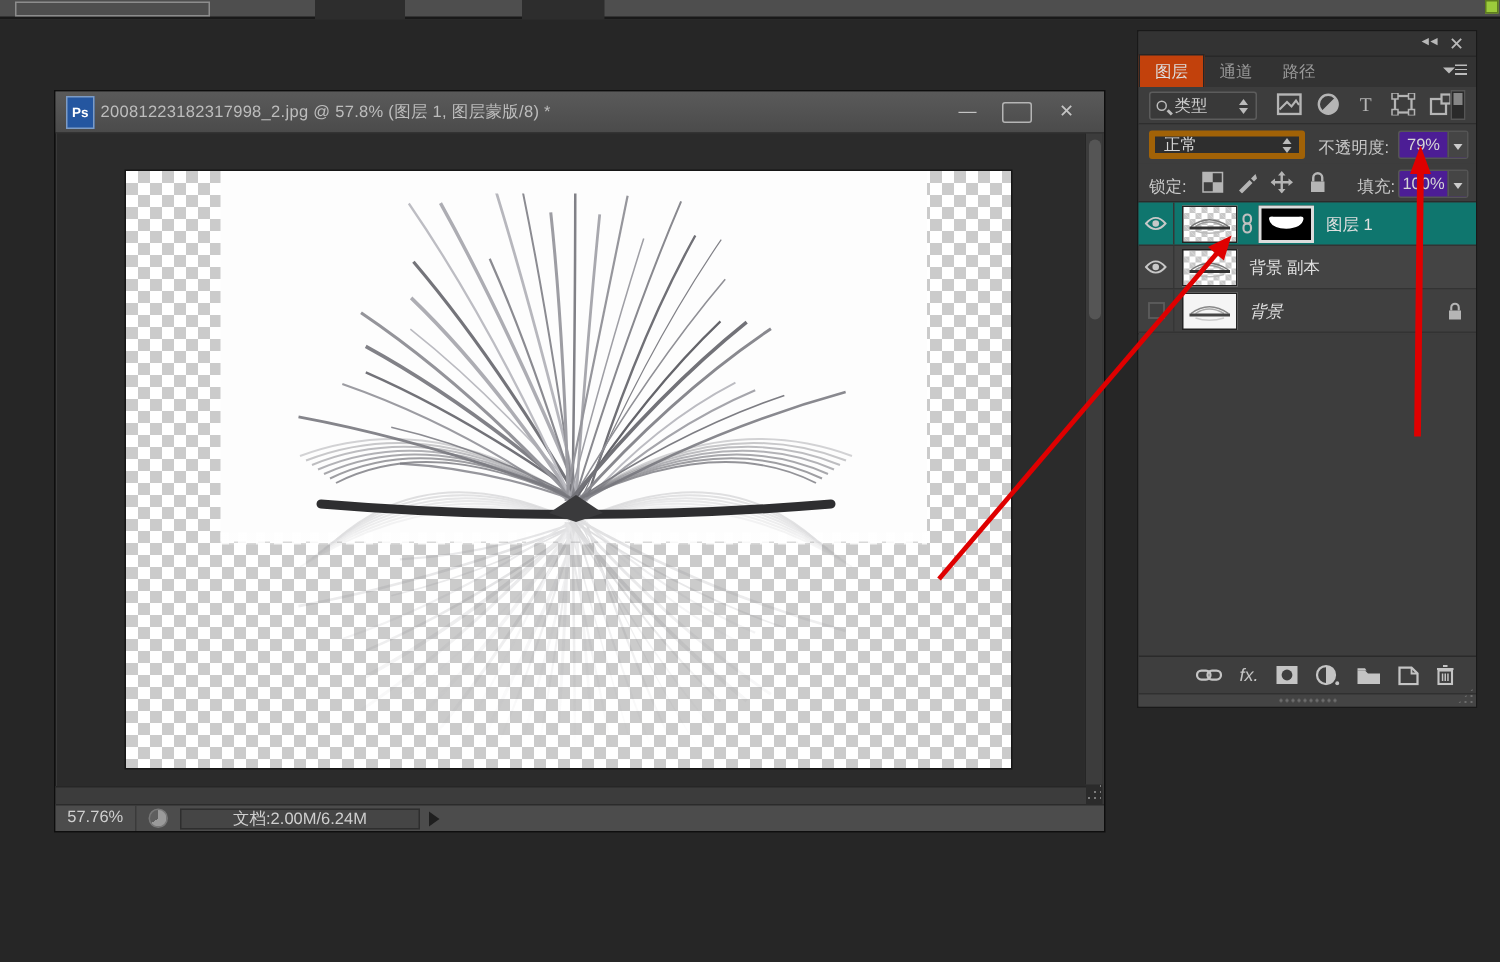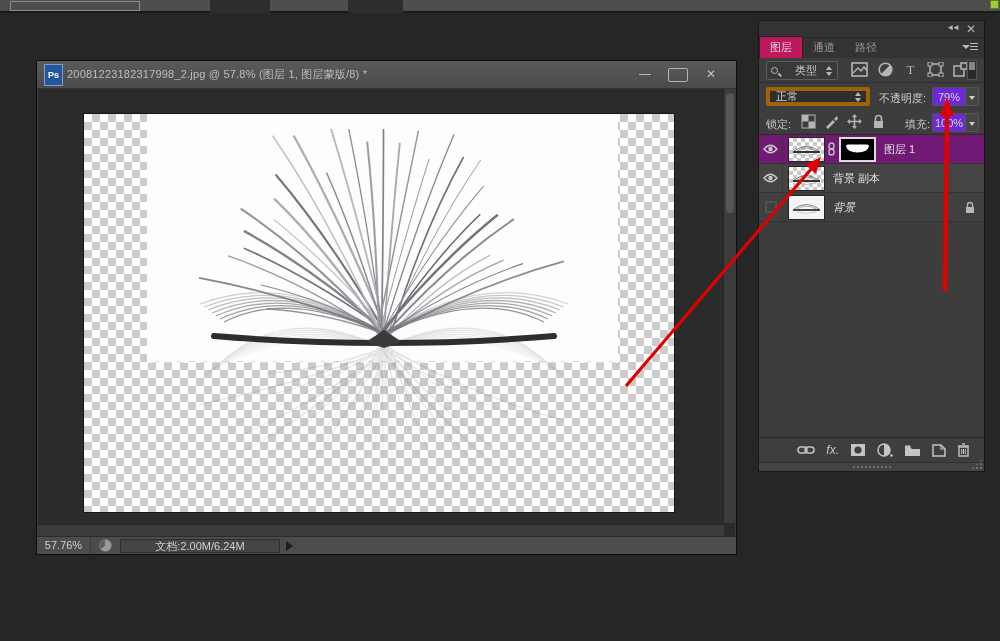--- a/index.html
+++ b/index.html
@@ -48,56 +48,56 @@
   #doc-info-box { width:160px; height:14px; background:#454545; border:1px solid #2e2e2e; text-align:center; line-height:13px; font-size:11px; color:#cfcfcf; }
   #status-flyout { width:0; height:0; border-left:7px solid #1f1f1f; border-top:5px solid transparent; border-bottom:5px solid transparent; margin-left:6px; }
 
   
   #layers-panel { position:absolute; left:758px; top:20px; width:227px; height:452px; background:#3d3d3d; border:1px solid #191919; }
   #panel-topbar { position:absolute; left:0; top:0; width:100%; height:17px; background:#333; border-bottom:1px solid #282828; }
   #collapse-icon { position:absolute; right:26px; top:2px; color:#b9b9b9; font-size:10px; letter-spacing:-2px; }
   #panel-close { position:absolute; right:8px; top:1px; color:#b9b9b9; font-size:12px; }
   #tab-row { position:absolute; left:0; top:17px; width:100%; height:20px; background:#333; display:flex; align-items:flex-end; }
   .tab { padding:3px 10px 3px; font-size:11px; color:#999; }
-  .tab.active { background:#be185d; color:#ddd; border:1px solid #262626; border-bottom:none; }
+  .tab.active { background:#c2410c; color:#ddd; border:1px solid #262626; border-bottom:none; }
   #panel-menu-icon { position:absolute; right:6px; top:4px; width:16px; height:11px; }
   #panel-menu-icon:before { content:""; position:absolute; left:0; top:3px; border-left:4px solid transparent; border-right:4px solid transparent; border-top:4px solid #bbb; }
   #panel-menu-icon:after { content:""; position:absolute; right:0; top:1px; width:8px; height:8px;
     background-image:repeating-linear-gradient(#bbb 0 1px, transparent 1px 3px); }
 
   #filter-row { position:absolute; left:0; top:37px; width:100%; height:25px; background:#3d3d3d; border-bottom:1px solid #2e2e2e; }
   #filter-box { position:absolute; left:7px; top:3px; width:72px; height:19px; background:#393939; border:1px solid #5c5c5c; border-radius:2px; display:flex; align-items:center; }
   .search-glass { width:7px; height:7px; border:1.5px solid #bbb; border-radius:50%; margin-left:4px; position:relative; }
   .search-glass:after { content:""; position:absolute; left:6px; top:6px; width:4px; height:1.5px; background:#bbb; transform:rotate(45deg); }
-  #filter-label { font-size:11px; color:#ccc; margin-left:17px; flex:1; }
+  #filter-label { font-size:11px; color:#ccc; margin-left:5px; flex:1; }
   .stepper { width:7px; margin-right:4px; }
   .stepper i { display:block; width:0; height:0; border-left:3.5px solid transparent; border-right:3.5px solid transparent; }
   .stepper i.up { border-bottom:4px solid #bbb; margin-bottom:2px; }
   .stepper i.dn { border-top:4px solid #bbb; }
   .ficon { position:absolute; top:4px; width:17px; height:15px; }
   #switch-toggle { position:absolute; right:7px; top:2px; width:10px; height:20px; background:#2a2a2a; border:1px solid #555; }
   #switch-toggle:before { content:""; position:absolute; left:1px; top:1px; width:6px; height:8px; background:#868686; }
 
   #blend-row { position:absolute; left:0; top:62px; width:100%; height:26px; background:#3d3d3d; }
   #blend-select { position:absolute; left:7px; top:4px; width:104px; height:19px; background:#2e2e2e; border:4px solid #a16207; border-radius:2px; display:flex; align-items:center; }
   #blend-value { flex:1; font-size:11px; color:#d6d6d6; margin-left:6px; }
   #opacity-label { position:absolute; left:120px; top:8px; font-size:11px; color:#c9c9c9; }
-  .val-box { position:absolute; top:4px; height:19px; background:#6d28d9; border:1px solid #555; border-radius:2px; font-size:11px; color:#d6d6d6; display:flex; align-items:center; }
+  .val-box { position:absolute; top:4px; height:19px; background:#4c1d95; border:1px solid #555; border-radius:2px; font-size:11px; color:#d6d6d6; display:flex; align-items:center; }
   .val-text { flex:1; text-align:center; }
   .dd-btn { width:13px; height:100%; border-left:1px solid #555; background:#454545; position:relative; }
   .dd-btn:before { content:""; position:absolute; left:3px; top:8px; border-left:3.5px solid transparent; border-right:3.5px solid transparent; border-top:4px solid #ccc; }
 
   #lock-row { position:absolute; left:0; top:88px; width:100%; height:26px; background:#3d3d3d; border-bottom:1px solid #2b2b2b; }
   #lock-label { position:absolute; left:7px; top:8px; font-size:11px; color:#c9c9c9; }
   .lock-icon { position:absolute; top:5px; width:15px; height:15px; }
   #fill-label { position:absolute; left:146px; top:8px; font-size:11px; color:#c9c9c9; }
 
   #layers-list { position:absolute; left:0; top:114px; width:100%; height:88px; }
   .layer-row { position:absolute; left:0; width:100%; height:29px; background:#444; border-bottom:1px solid #333; display:flex; align-items:center; }
-  .layer-row.selected { background:#701a75; }
+  .layer-row.selected { background:#0f766e; }
   .layer-row.bg-row { background:#404040; }
   .eye-well { width:24px; height:100%; border-right:1px solid #363636; display:flex; align-items:center; justify-content:center; flex-shrink:0; }
   .thumb { width:37px; height:25px; margin-left:5px; flex-shrink:0;
     background-color:#fff;
     background-image:linear-gradient(45deg,#c8c8c8 25%,transparent 25%,transparent 75%,#c8c8c8 75%),linear-gradient(45deg,#c8c8c8 25%,transparent 25%,transparent 75%,#c8c8c8 75%);
     background-size:8px 8px; background-position:0 0,4px 4px;
     border:1px solid #222; position:relative; overflow:hidden; }
   .thumb.white-bg { background-image:none; background-color:#f5f5f5; }
   .mask-thumb { width:37px; height:25px; background:#000; border:2px solid #dcdcdc; margin-left:3px; flex-shrink:0; position:relative; }
   .layer-name { font-size:11px; color:#e0e0e0; margin-left:8px; flex:1; }

